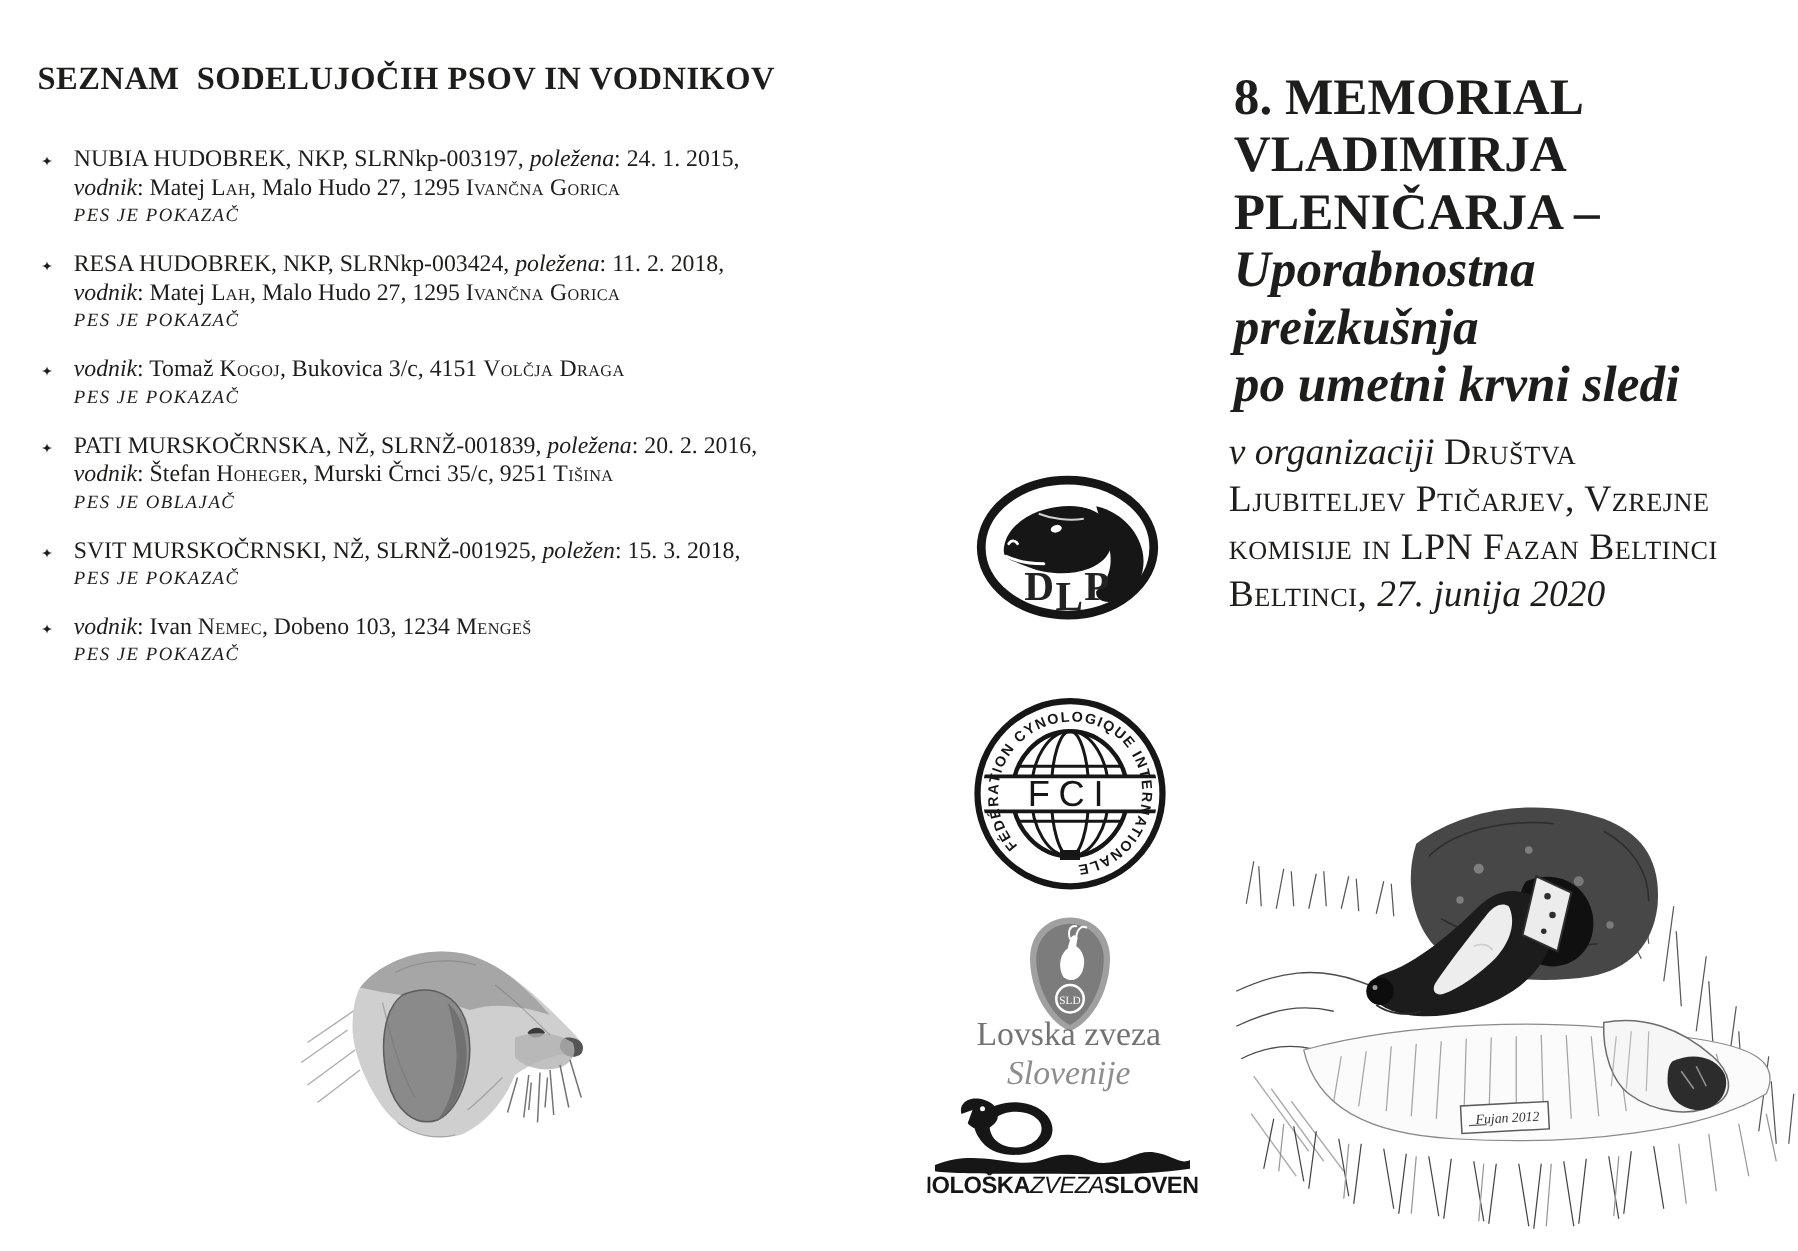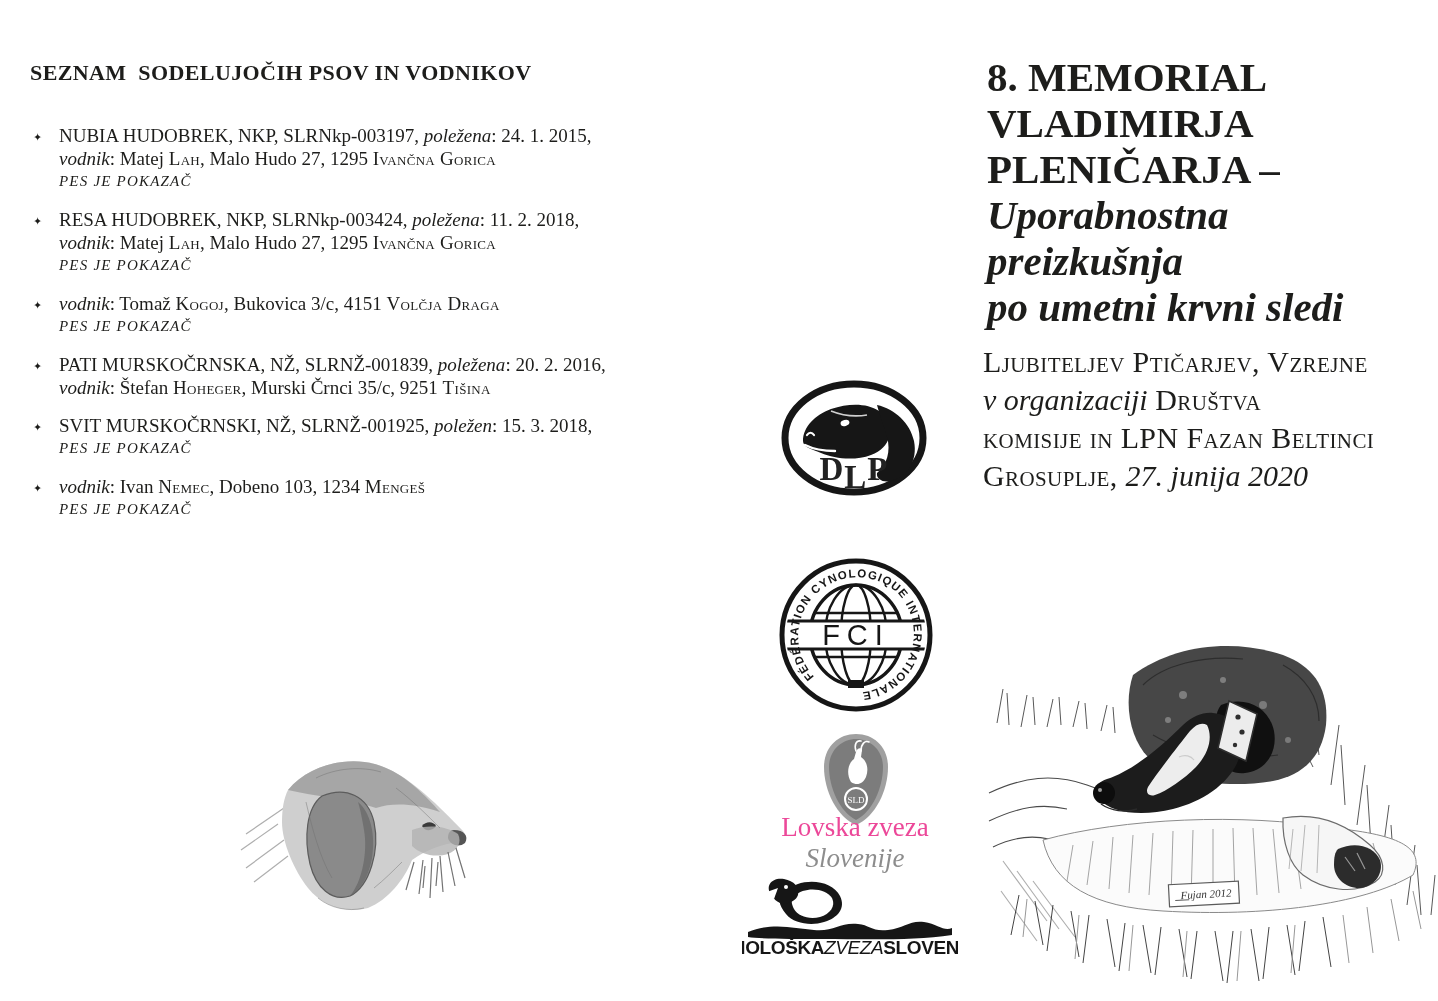--- a/index.html
+++ b/index.html
@@ -1,21 +1,21 @@
 <!DOCTYPE html>
 <html><head>
 <meta charset="utf-8">
 <style>
   html,body{margin:0;padding:0;background:#ffffff;}
   .page{position:relative;width:1438px;height:1001px;background:#ffffff;overflow:hidden;
         font-family:"Liberation Serif","DejaVu Serif",serif;color:#1d1d1b;}
 
   
   .left-col{position:absolute;left:30px;top:48px;width:672px;}
-  .heading{margin:12px 0 38px 0;font-size:22px;font-weight:600;letter-spacing:.4px;white-space:pre-wrap;}
+  .heading{margin:0 0 38px 0;font-size:26px;font-weight:600;letter-spacing:.4px;white-space:pre-wrap;}
   .entries{list-style:none;margin:0;padding:0;}
   .entry{position:relative;padding-left:29px;margin-bottom:15px;font-size:19px;line-height:23px;}
   .bullet{position:absolute;left:3px;top:2px;font-size:11px;font-family:"DejaVu Sans",sans-serif;}
   .entry p{margin:0;white-space:pre-wrap;}
   .entry i{font-style:italic;}
   .sc{font-variant:small-caps;letter-spacing:.3px;margin-top:46px;}
   .role{font-size:15px;letter-spacing:1.2px;font-style:italic;}
 
   
   .right-col{position:absolute;left:983px;top:50px;width:452px;}
@@ -26,21 +26,21 @@
   .org-line{display:block;white-space:pre-wrap;}
   .org i{font-style:italic;}
   .sc2{font-variant:small-caps;letter-spacing:.4px;}
 
   
   .dlp-logo{position:absolute;left:779px;top:379px;}
   .fci-logo{position:absolute;left:776px;top:555px;}
   .sld-badge{position:absolute;left:820px;top:732px;}
   .lzs-caption{position:absolute;left:736px;top:812px;width:238px;text-align:center;
                font-size:27px;white-space:pre-wrap;}
-  .lzs-name{color:#ec4899;}
+  .lzs-name{color:#737373;}
   .lzs-it{font-style:italic;color:#8d8d8d;}
   .kzs-logo{position:absolute;left:742px;top:872px;}
 
   
   .left-dog{position:absolute;left:226px;top:738px;}
   .right-dog{position:absolute;left:983px;top:585px;}
 
   svg text{font-family:"Liberation Serif","DejaVu Serif",serif;}
   .fci-ring-text{font-family:"Liberation Sans","DejaVu Sans",sans-serif;font-weight:600;}
   .fci-center{font-family:"Liberation Sans","DejaVu Sans",sans-serif;}
@@ -74,20 +74,21 @@
       <li class="entry">
         <span class="bullet">✦</span>
         <p><i>vodnik</i><span>: Tomaž </span><span class="sc">Kogoj</span><span>, Bukovica 3/c, 4151 </span><span class="sc">Volčja Draga</span></p>
         <p class="role">PES JE POKAZAČ</p>
       </li>
 
       <li class="entry">
         <span class="bullet">✦</span>
         <p><span>PATI MURSKOČRNSKA</span><span>, NŽ, SLRNŽ-001839, </span><i>poležena</i><span>: 20. 2. 2016,</span></p>
         <p><i>vodnik</i><span>: Štefan </span><span class="sc">Hoheger</span><span>, Murski Črnci 35/c, 9251 </span><span class="sc">Tišina</span></p>
+        <p class="role">PES JE OBLAJAČ</p>
       </li>
 
       <li class="entry">
         <span class="bullet">✦</span>
         <p><span>SVIT MURSKOČRNSKI</span><span>, NŽ, SLRNŽ-001925, </span><i>poležen</i><span>: 15. 3. 2018,</span></p>
         <p class="role">PES JE POKAZAČ</p>
       </li>
 
       <li class="entry">
         <span class="bullet">✦</span>
@@ -100,24 +101,24 @@
 
   <section class="right-col">
     <h2 class="title">
       <span class="tline">8. MEMORIAL</span>
       <span class="tline">VLADIMIRJA</span>
       <span class="tline">PLENIČARJA –</span>
       <span class="tline sub">Uporabnostna preizkušnja</span>
       <span class="tline sub">po umetni krvni sledi</span>
     </h2>
     <p class="org">
+      <span class="org-line"><i>v organizaciji </i><span class="sc2">Društva</span></span>
       <span class="org-line sc2">Ljubiteljev Ptičarjev, Vzrejne</span>
-      <span class="org-line"><i>v organizaciji </i><span class="sc2">Društva</span></span>
       <span class="org-line sc2">komisije in LPN Fazan Beltinci</span>
-      <span class="org-line"><span class="sc2">Grosuplje, </span><i>27. junija 2020</i></span>
+      <span class="org-line"><span class="sc2">Beltinci, </span><i>27. junija 2020</i></span>
     </p>
   </section>
 
   <svg class="dlp-logo" width="150" height="120" viewBox="0 0 150 120">
     <ellipse cx="75" cy="59" rx="69" ry="54" fill="#ffffff" stroke="#161616" stroke-width="7"></ellipse>
     <g>
       <path d="M24,62 C24,48 36,36 52,30 C70,24 88,24 100,32 C108,38 112,48 110,58 C108,66 102,72 92,76 C76,82 56,80 42,74 C32,70 24,68 24,62 Z" fill="#161616"></path>
       <path d="M98,26 C116,30 131,44 135,62 C139,82 128,98 112,102 C104,104 97,100 98,94 C108,86 112,72 108,58 C104,44 100,34 98,26 Z" fill="#161616"></path>
       <ellipse cx="66" cy="44" rx="4.5" ry="3" fill="#ffffff" transform="rotate(-15 66 44)"></ellipse>
       <path d="M28,56 C30,53 33,53 35,56" stroke="#ffffff" stroke-width="2.2" fill="none" stroke-linecap="round"></path>

